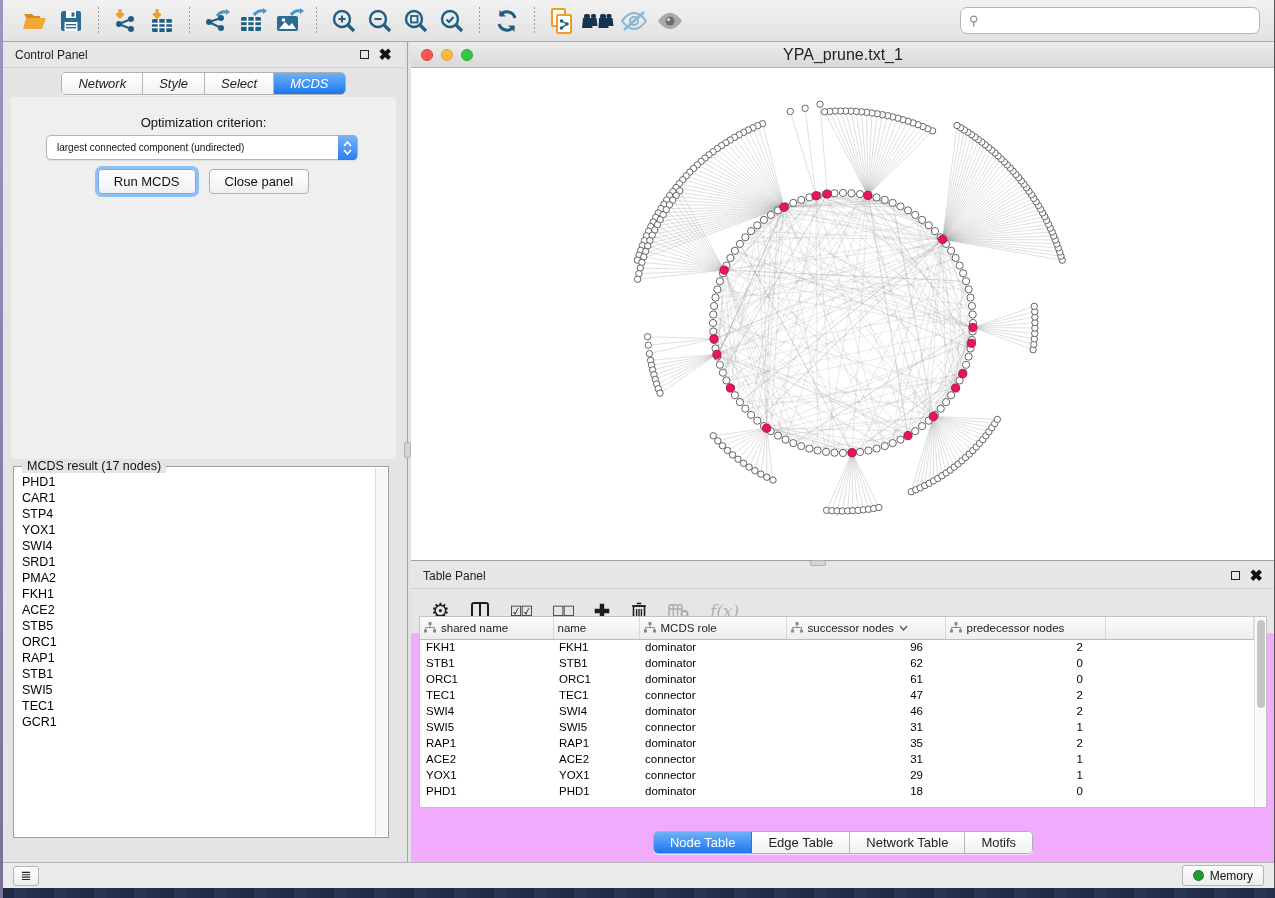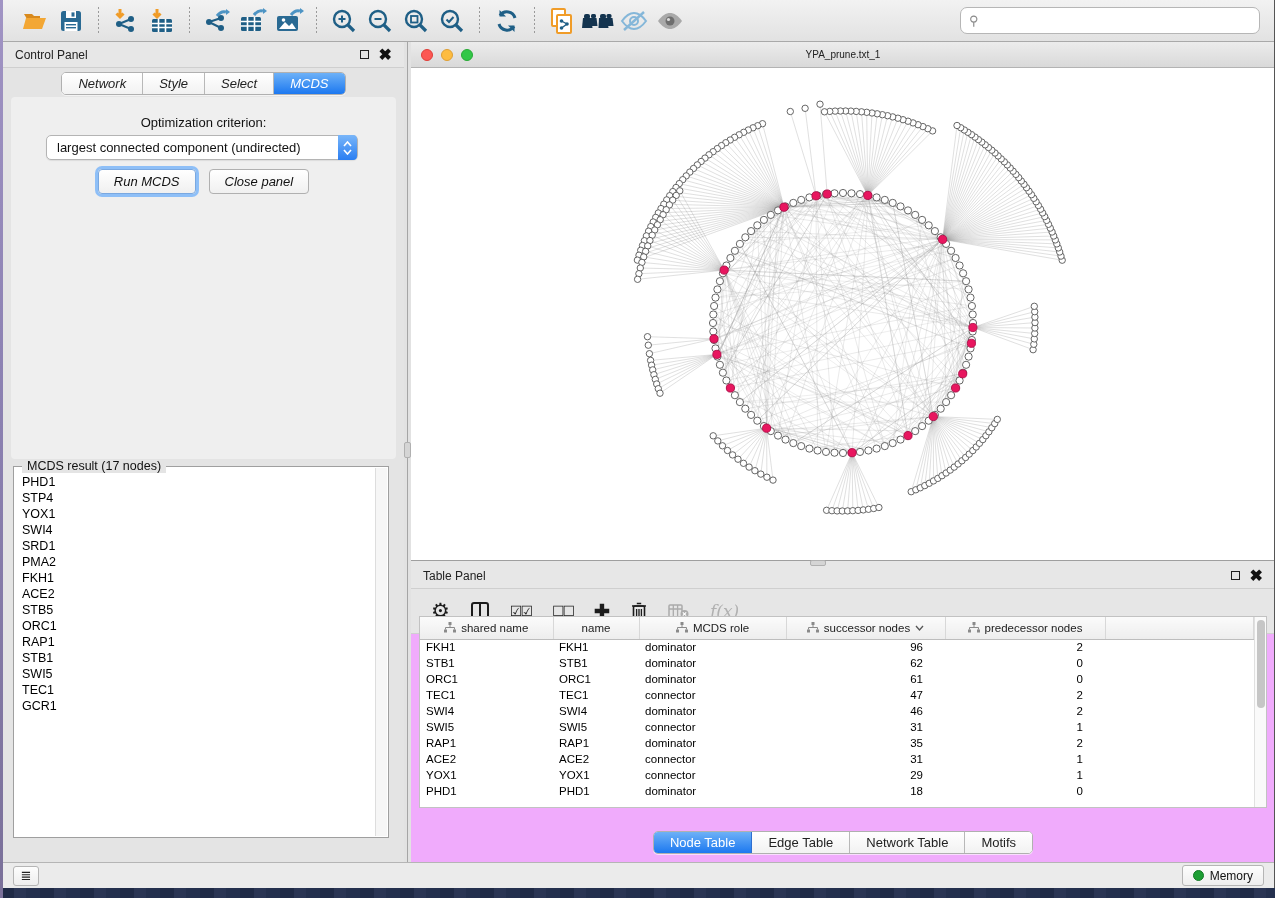--- a/index.html
+++ b/index.html
@@ -46,28 +46,28 @@
     box-shadow:0 1px 0 rgba(255,255,255,.6);}
   .seg-btn{font-size:13px;color:#222;padding:3px 16px;background:linear-gradient(180deg,#fff,#f2f2f2);
     border-right:1px solid #b8b8b8;cursor:default;}
   .seg-btn:last-child{border-right:none;}
   .seg-btn.sel{background:linear-gradient(180deg,#6db1f7,#1c78f0);color:#fff;border-right-color:#2f6fd0;}
   .cp-inner{position:absolute;left:8px;top:55px;width:385px;height:362px;background:#efefef;
     border-radius:4px;}
   .opt-label{position:absolute;top:18px;width:100%;text-align:center;font-size:13px;color:#111;}
   .mac-select{position:absolute;left:35px;top:38px;width:312px;height:25px;background:#fff;
     border:1px solid #b4b4b4;border-radius:5px;display:flex;align-items:center;
-    font-size:13px;color:#111;padding-left:10px;box-shadow:0 1px 1px rgba(0,0,0,.08);}
+    font-size:10px;color:#111;padding-left:10px;box-shadow:0 1px 1px rgba(0,0,0,.08);}
   .mac-select .stepper{margin-left:auto;width:19px;height:25px;border-radius:0 4px 4px 0;
     background:linear-gradient(180deg,#79b6f9,#2a7ef2);display:flex;flex-direction:column;
     align-items:center;justify-content:center;gap:2px;}
   .btn-row{position:absolute;top:72px;width:100%;display:flex;justify-content:center;gap:13px;}
   .mac-btn{font-size:13px;color:#111;background:linear-gradient(180deg,#fff,#f0f0f0);
     border:1px solid #b0b0b0;border-radius:4px;padding:4px 15px;cursor:default;
-    font-family:"Liberation Sans", sans-serif;font-style:italic;}
+    font-family:"Liberation Sans", sans-serif;}
   .mac-btn.focused{box-shadow:0 0 0 3px rgba(110,175,250,.75);border-color:#7aa8e0;}
   .groupbox{position:absolute;left:10px;top:424px;width:376px;height:372px;
     border:1px solid #9f9f9f;background:#fff;}
   .groupbox-title{position:absolute;left:8px;top:-8px;background:#e4e4e4;padding:0 5px;
     font-size:12.5px;color:#111;}
   .mcds-list{position:absolute;inset:1px 13px 1px 1px;overflow:hidden;padding:6px 0 0 7px;}
   .mcds-item{font-size:12.5px;color:#000;line-height:16px;}
   .gb-scroll{position:absolute;right:1px;top:1px;width:12px;height:calc(100% - 2px);
     background:#f6f6f6;border-left:1px solid #ddd;}
 
@@ -82,40 +82,40 @@
   
   .network-window{position:absolute;left:408px;top:42px;width:864px;height:519px;background:#fff;
     border-bottom:1px solid #9f9f9f;}
   .net-titlebar{height:26px;background:linear-gradient(180deg,#ececec,#d9d9d9);
     border-bottom:1px solid #b3b3b3;display:flex;align-items:center;padding:0 10px;position:relative;}
   .traffic{display:flex;gap:8px;}
   .tl{width:12px;height:12px;border-radius:50%;}
   .tl.red{background:#fc5753;border:1px solid #df3d38;}
   .tl.yellow{background:#fdbc40;border:1px solid #de9f34;}
   .tl.green{background:#33c748;border:1px solid #27aa35;}
-  .net-title{position:absolute;left:0;right:0;text-align:center;font-size:10px;color:#222;}
+  .net-title{position:absolute;left:0;right:0;text-align:center;font-size:16px;color:#222;}
   .net-canvas{position:relative;width:100%;height:492px;background:#fff;overflow:hidden;}
 
   
   .table-panel{position:absolute;left:408px;top:563px;width:864px;height:299px;background:#f0abfc;}
   .tp-toolbar{height:45px;background:#e6e6e6;border-bottom:1px solid #d0d0d0;
     display:flex;align-items:center;padding:0 20px;gap:21px;}
   .tp-ico{display:flex;align-items:center;justify-content:center;color:#1c1c1c;cursor:default;}
   .tp-ico.disabled{color:#ababab;}
   .gear-glyph{font-size:21px;line-height:20px;}
   .check-pair{font-size:14px;letter-spacing:-2px;}
   .plus-glyph{font-size:19px;font-weight:bold;}
   .fx-glyph{font-family:"DejaVu Serif", serif;font-style:italic;font-size:17px;color:#b0b0b0;}
   .table-wrap{position:absolute;left:8px;top:53px;right:8px;height:192px;background:#fff;
     border:1px solid #c2c2c2;overflow:hidden;}
   table.node-table{border-collapse:collapse;width:calc(100% - 12px);table-layout:fixed;}
   .node-table th{height:22px;background:linear-gradient(180deg,#fbfbfb,#ededed);
     border-right:1px solid #d8d8d8;border-bottom:1px solid #bdbdbd;
     font-size:11.5px;font-weight:normal;color:#222;position:relative;white-space:nowrap;overflow:hidden;}
-  .th-inner{display:flex;align-items:center;justify-content:center;gap:5px;padding:0 4px;}
+  .th-inner{display:flex;align-items:center;justify-content:flex-start;gap:5px;padding:0 4px;}
   .node-table td{height:16px;font-size:11.5px;color:#000;padding:0 6px;white-space:nowrap;overflow:hidden;}
   .node-table td.num{text-align:right;padding-right:22px;}
   .tbl-vscroll{position:absolute;right:0;top:0;width:12px;height:100%;background:#fafafa;
     border-left:1px solid #e0e0e0;}
   .tbl-vscroll .thumb{position:absolute;left:1.5px;top:3px;width:8px;height:88px;
     background:#c6c6c6;border-radius:4px;}
   .tp-tabs{position:absolute;left:0;bottom:8px;width:100%;display:flex;justify-content:center;}
 
   
   .status-bar{position:absolute;left:0;top:862px;width:100%;height:26px;background:#ebebeb;
@@ -320,20 +320,21 @@
       <div class="btn-row">
         <button class="mac-btn focused">Run MCDS</button>
         <button class="mac-btn">Close panel</button>
       </div>
     </div>
 
     <div class="groupbox">
       <div class="groupbox-title">MCDS result (17 nodes)</div>
       <div class="mcds-list">
           <div class="mcds-item">PHD1</div>
+          <div class="mcds-item">CAR1</div>
           <div class="mcds-item">STP4</div>
           <div class="mcds-item">YOX1</div>
           <div class="mcds-item">SWI4</div>
           <div class="mcds-item">SRD1</div>
           <div class="mcds-item">PMA2</div>
           <div class="mcds-item">FKH1</div>
           <div class="mcds-item">ACE2</div>
           <div class="mcds-item">STB5</div>
           <div class="mcds-item">ORC1</div>
           <div class="mcds-item">RAP1</div>

